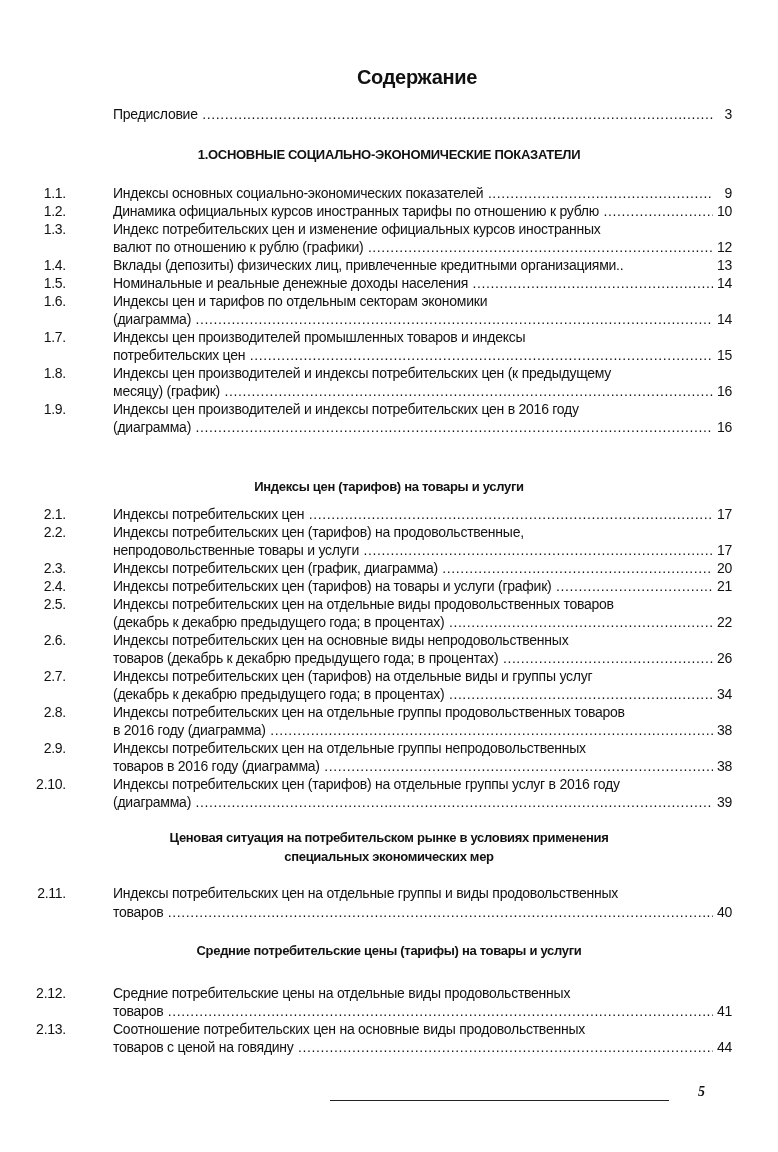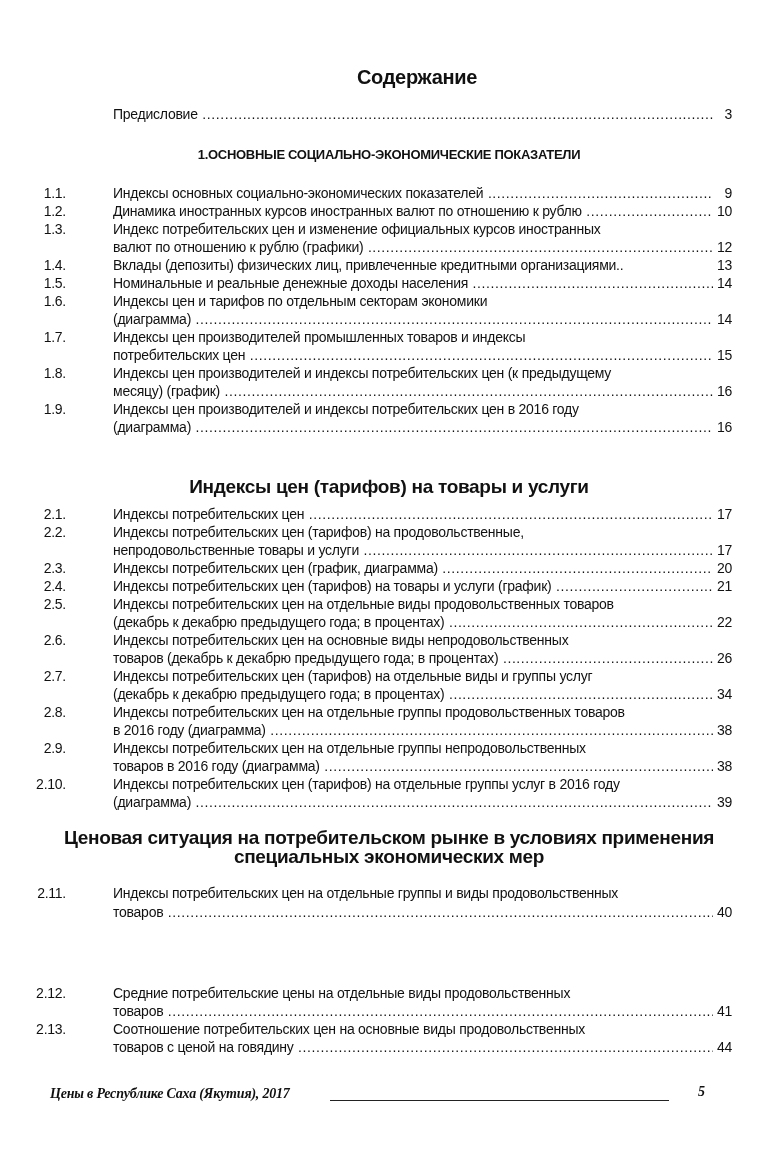--- a/index.html
+++ b/index.html
@@ -26,21 +26,21 @@
     left: 0;
     width: 778px;
     text-align: center;
     font-weight: bold;
     font-size: 15px;
     line-height: 18px;
     letter-spacing: -0.3px;
   }
   .heading.main { font-size: 20px; padding-left: 28px; }
   .heading.section { font-size: 13px; }
-  .heading.sub { font-size: 19px; }
+  .heading.sub { font-size: 13px; }
   .entry {
     position: absolute;
     left: 0;
     width: 778px;
     font-size: 14px;
     line-height: 18px;
     letter-spacing: -0.25px;
   }
   .entry .num {
     position: absolute;
@@ -113,21 +113,21 @@
   <div class="heading section" style="top:146px;">1.ОСНОВНЫЕ СОЦИАЛЬНО-ЭКОНОМИЧЕСКИЕ ПОКАЗАТЕЛИ</div>
 
   <div class="entry" style="top:184px;">
     <div class="num">1.1.</div>
     <div class="line dotted">Индексы основных социально-экономических показателей</div>
     <div class="page-no">9</div>
   </div>
 
   <div class="entry" style="top:202px;">
     <div class="num">1.2.</div>
-    <div class="line dotted">Динамика иностранных курсов иностранных валют по отношению к рублю</div>
+    <div class="line dotted">Динамика официальных курсов иностранных тарифы по отношению к рублю</div>
     <div class="page-no">10</div>
   </div>
 
   <div class="entry" style="top:220px;">
     <div class="num">1.3.</div>
     <div class="line">Индекс потребительских цен и изменение официальных курсов иностранных</div>
   </div>
   <div class="entry" style="top:238px;">
     <div class="line dotted">валют по отношению к  рублю (графики)</div>
     <div class="page-no">12</div>
@@ -269,36 +269,36 @@
 
   <div class="entry" style="top:884px;">
     <div class="num">2.11.</div>
     <div class="line">Индексы потребительских цен на отдельные группы и виды продовольственных</div>
   </div>
   <div class="entry" style="top:903px;">
     <div class="line dotted">товаров</div>
     <div class="page-no">40</div>
   </div>
 
+  <div class="heading sub" style="top:942px;">Средние потребительские цены (тарифы) на товары и  услуги</div>
 
   <div class="entry" style="top:984px;">
     <div class="num">2.12.</div>
     <div class="line">Средние потребительские цены на отдельные виды продовольственных</div>
   </div>
   <div class="entry" style="top:1002px;">
     <div class="line dotted">товаров</div>
     <div class="page-no">41</div>
   </div>
 
   <div class="entry" style="top:1020px;">
     <div class="num">2.13.</div>
     <div class="line">Соотношение потребительских цен на основные виды продовольственных</div>
   </div>
   <div class="entry" style="top:1038px;">
     <div class="line dotted">товаров с ценой на говядину</div>
     <div class="page-no">44</div>
   </div>
 
-  <div class="footer">Цены в Республике Саха (Якутия), 2017</div>
   <div class="footer-rule"></div>
   <div class="footer-page">5</div>
 
 </div>
 
 </body></html>

